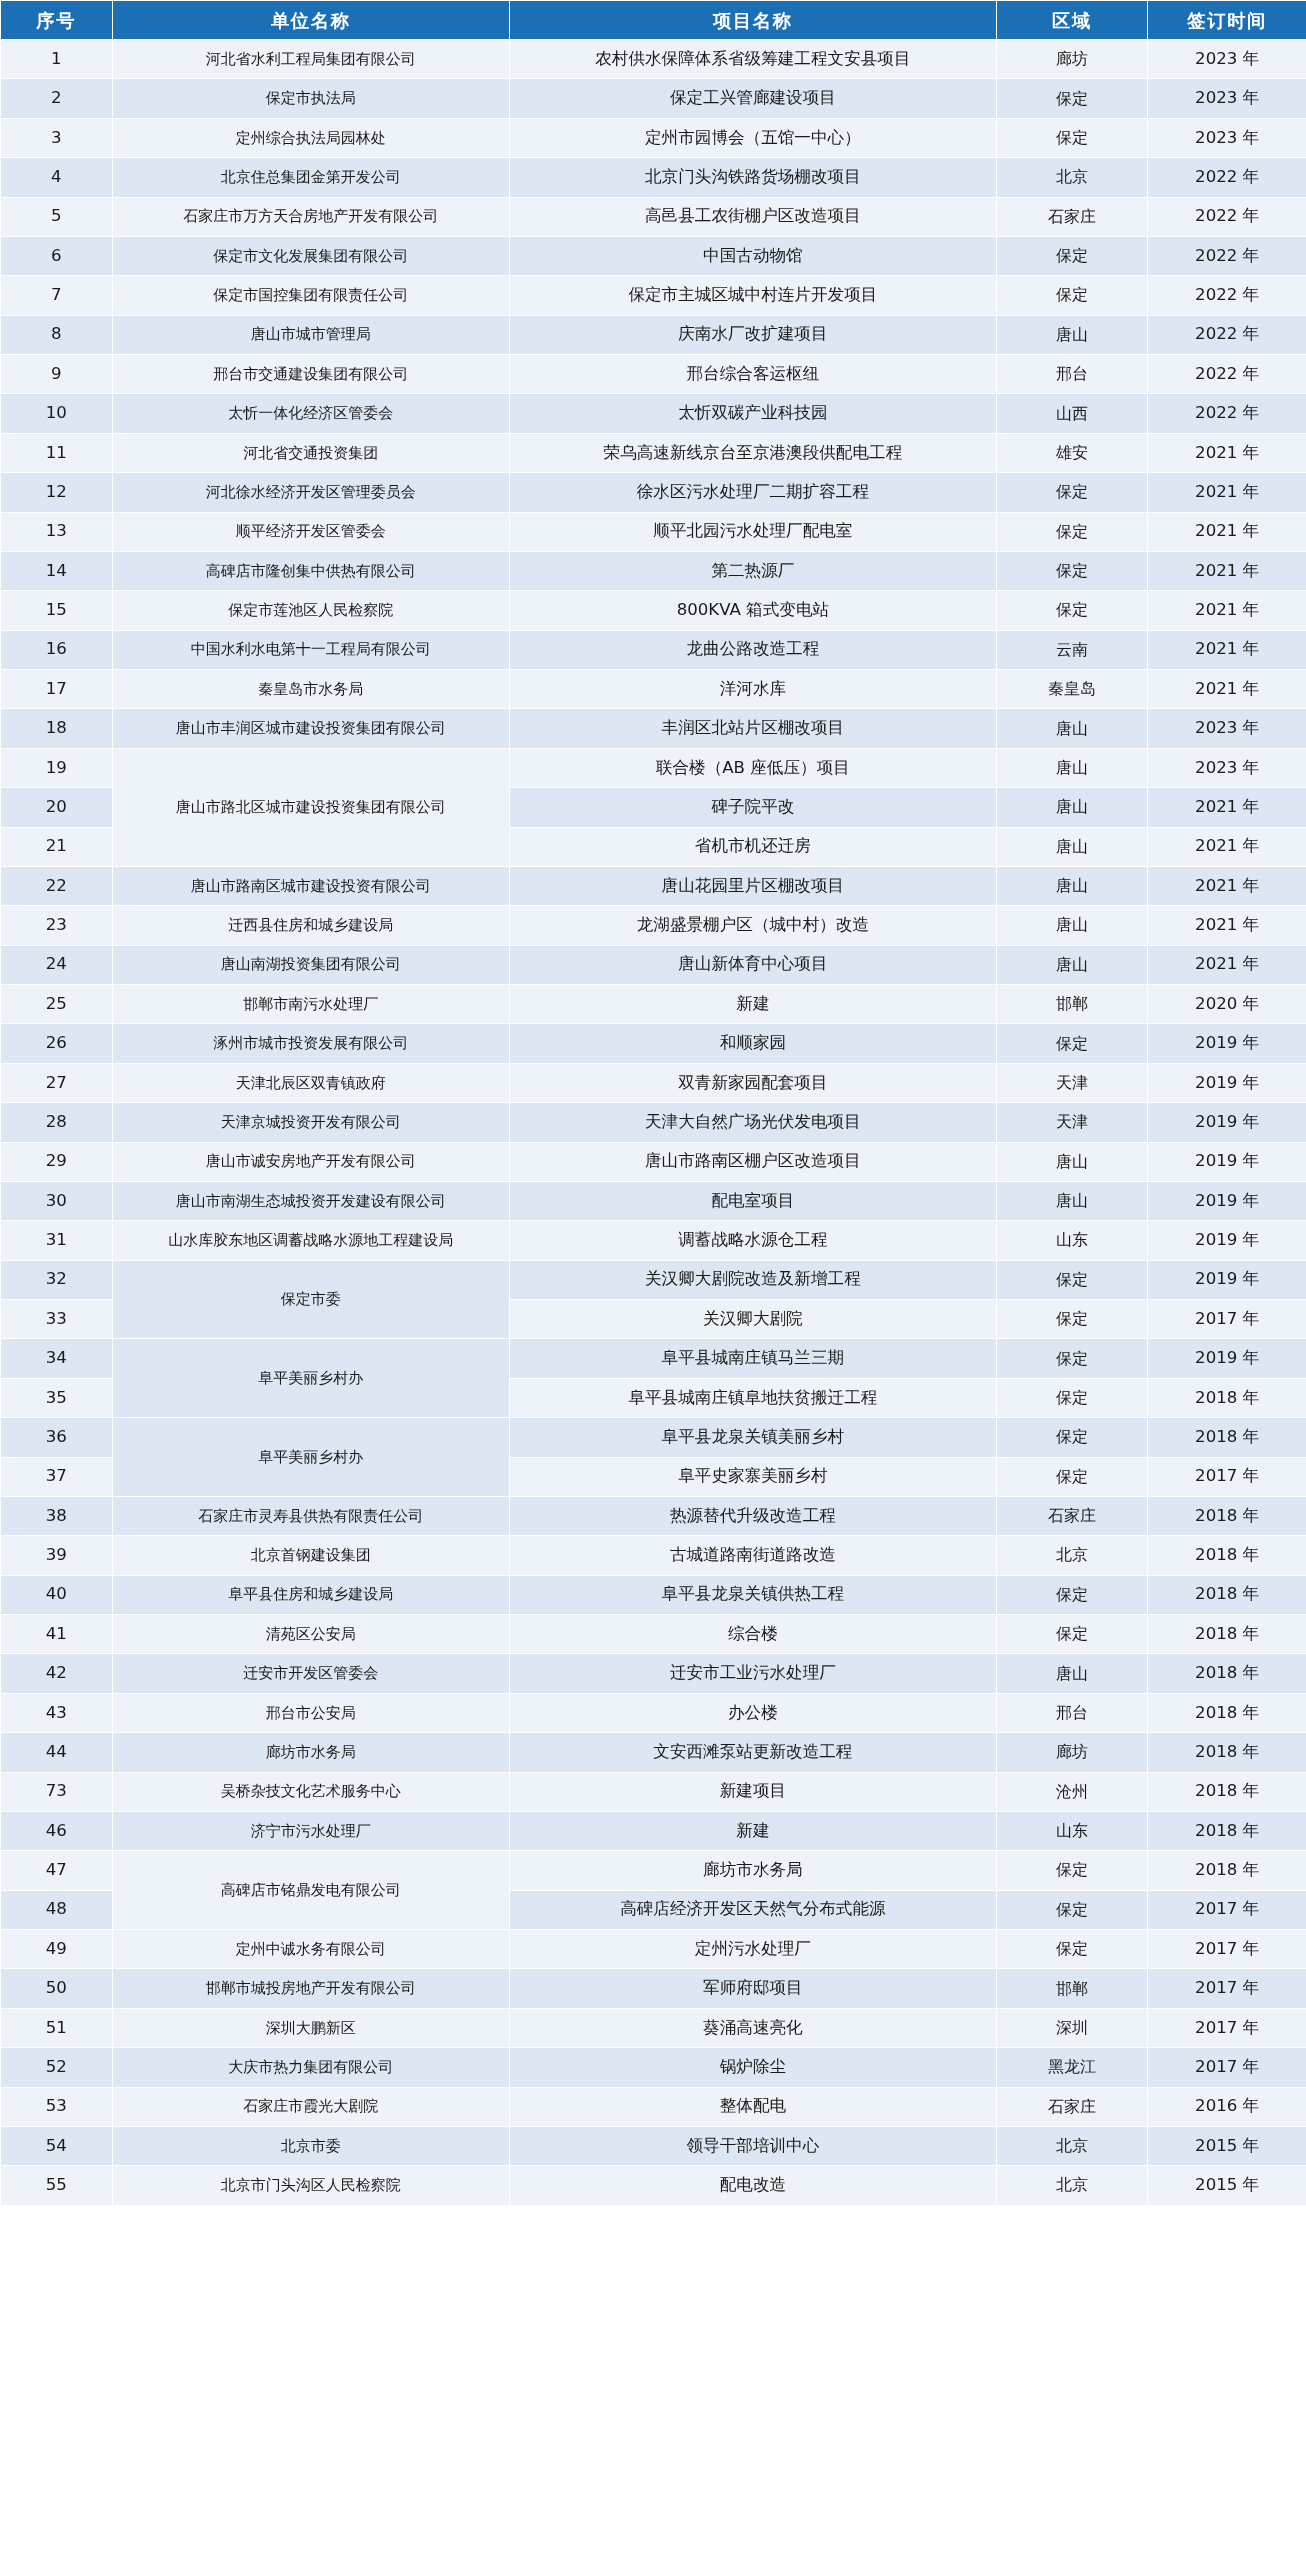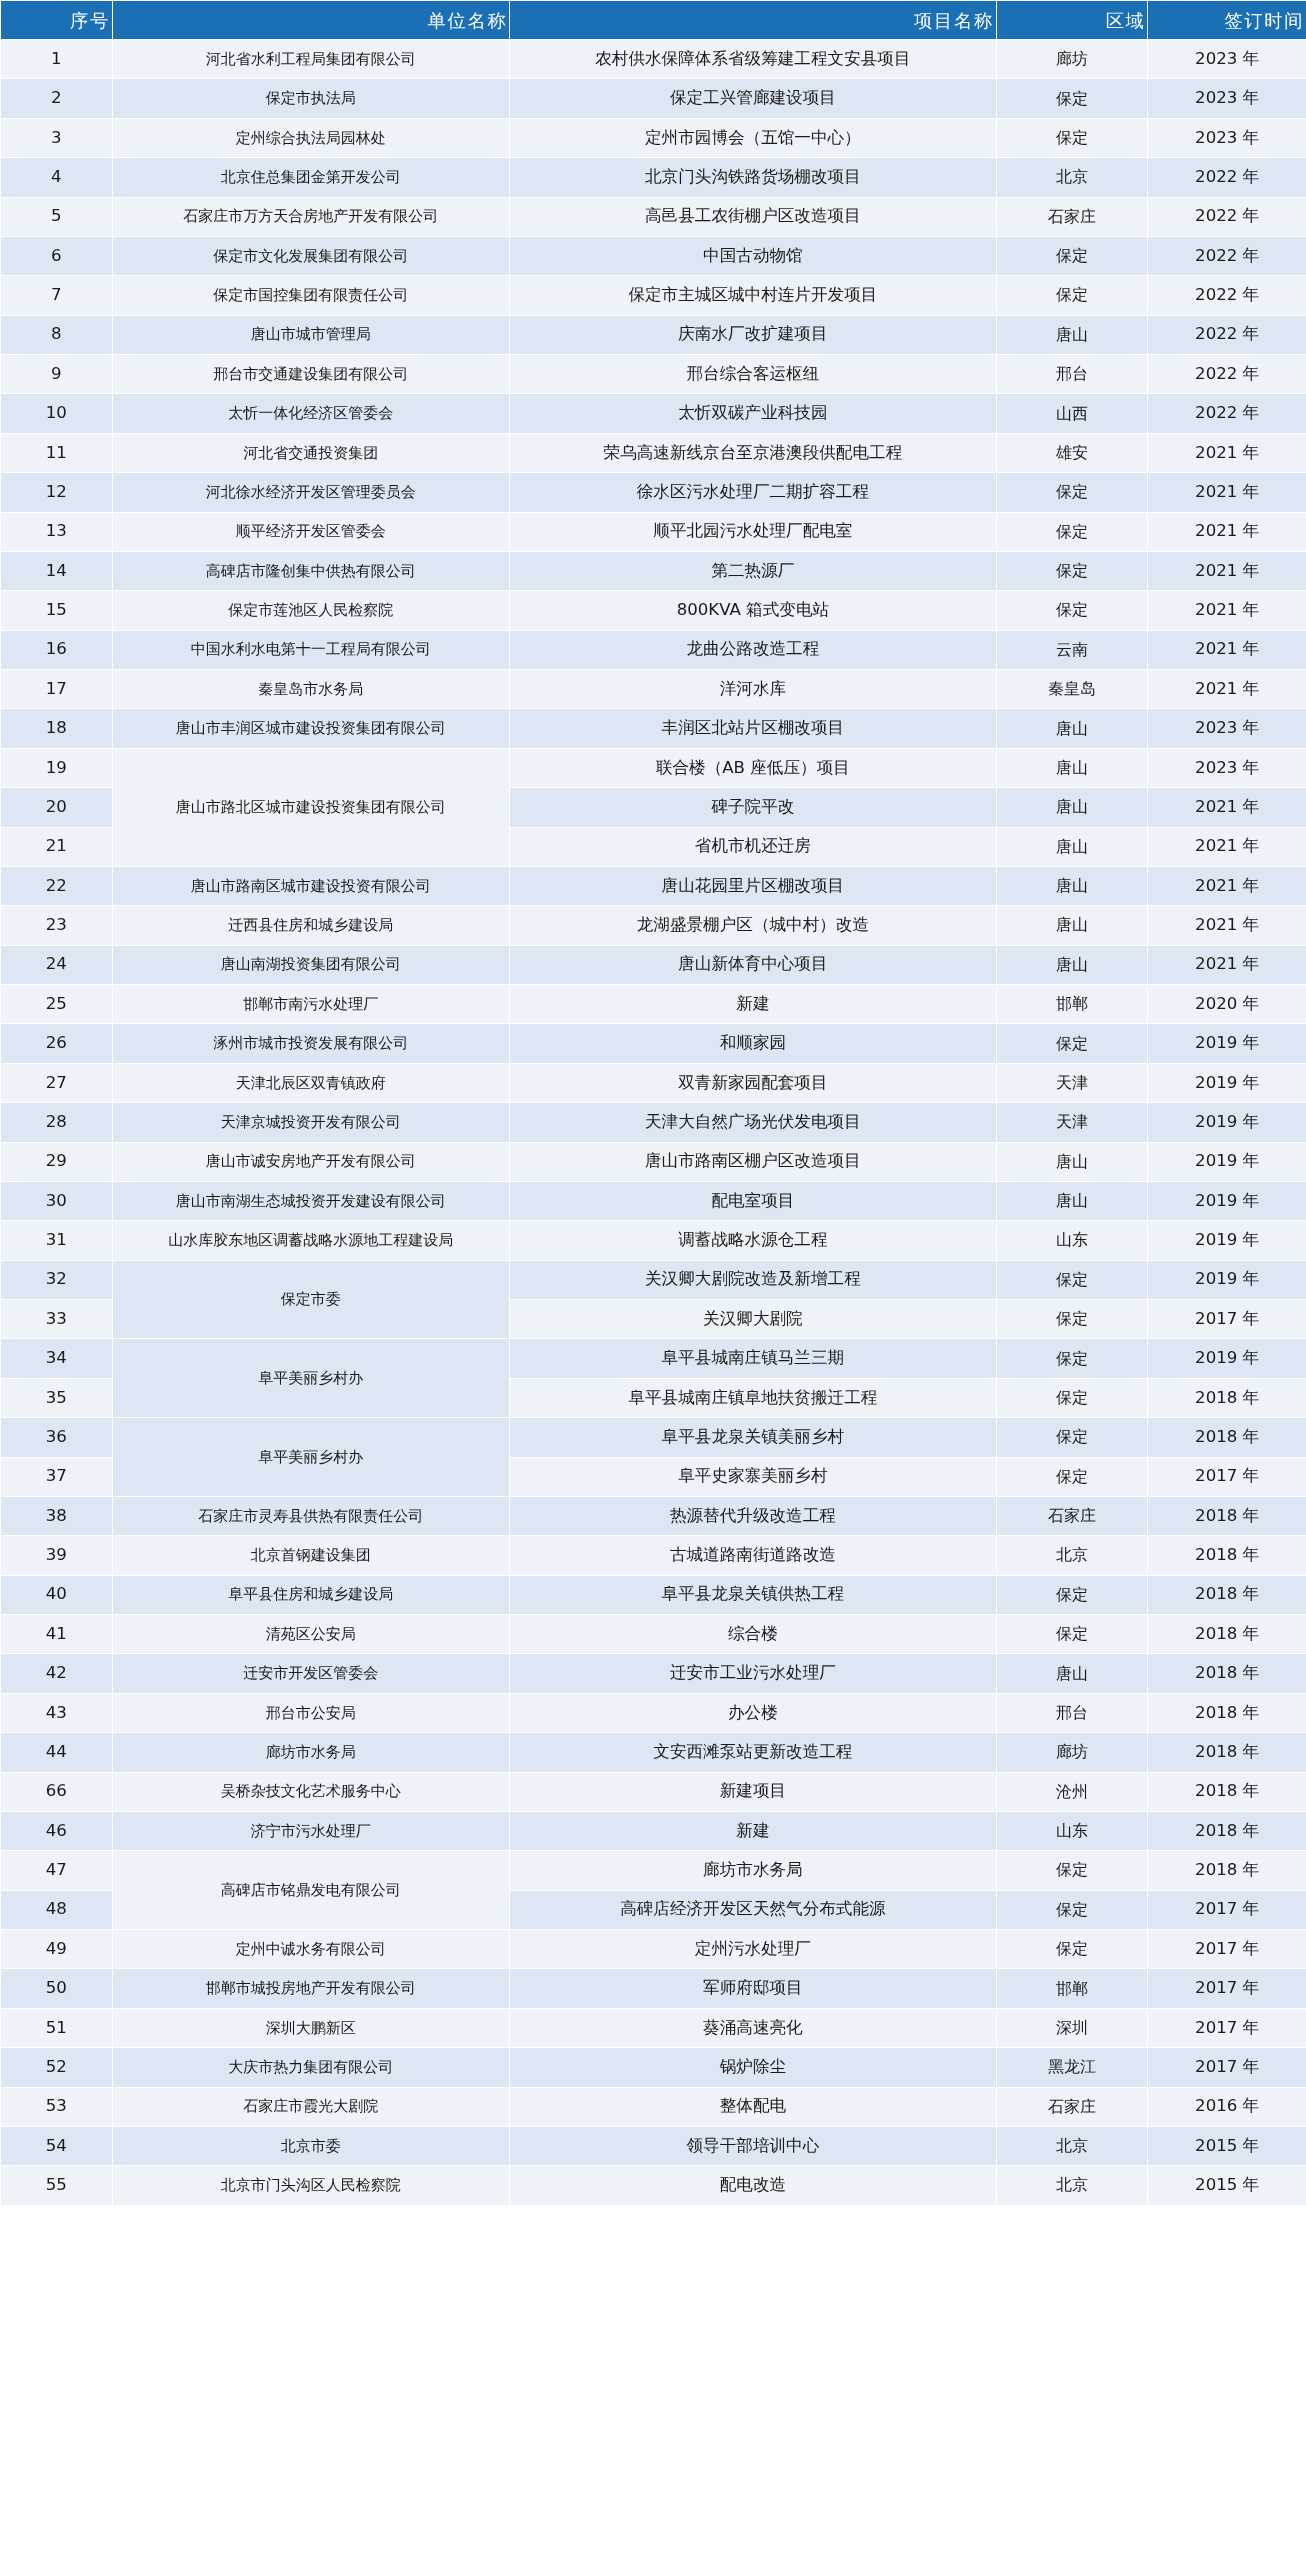--- a/index.html
+++ b/index.html
@@ -23,26 +23,26 @@
     table-layout: fixed;
   }
   table.proj-table col.c-idx    { width: 64px; }
   table.proj-table col.c-unit   { width: 228px; }
   table.proj-table col.c-proj   { width: 279px; }
   table.proj-table col.c-area   { width: 87px; }
   table.proj-table col.c-date   { width: 91px; }
   thead th {
     background: #1a6fb5;
     color: #ffffff;
-    font-weight: normal;
+    font-weight: bold;
     font-size: 18.3px;
     letter-spacing: 1.7px;
     height: 38px;
     border: 0.9px solid #ffffff;
-    text-align: right;
+    text-align: center;
     vertical-align: middle;
     padding: 0 1.7px;
   }
   tbody td {
     border: 0.9px solid #ffffff;
     text-align: center;
     vertical-align: middle;
     font-size: 16.6px;
     color: #1a1a1a;
     height: 35px;
@@ -380,21 +380,21 @@
           <td class="date">2018 年</td>
         </tr>
         <tr class="even">
           <td class="idx">44</td>
           <td class="unit">廊坊市水务局</td>
           <td class="proj">文安西滩泵站更新改造工程</td>
           <td class="area">廊坊</td>
           <td class="date">2018 年</td>
         </tr>
         <tr class="odd">
-          <td class="idx">66</td>
+          <td class="idx">73</td>
           <td class="unit">吴桥杂技文化艺术服务中心</td>
           <td class="proj">新建项目</td>
           <td class="area">沧州</td>
           <td class="date">2018 年</td>
         </tr>
         <tr class="even">
           <td class="idx">46</td>
           <td class="unit">济宁市污水处理厂</td>
           <td class="proj">新建</td>
           <td class="area">山东</td>

